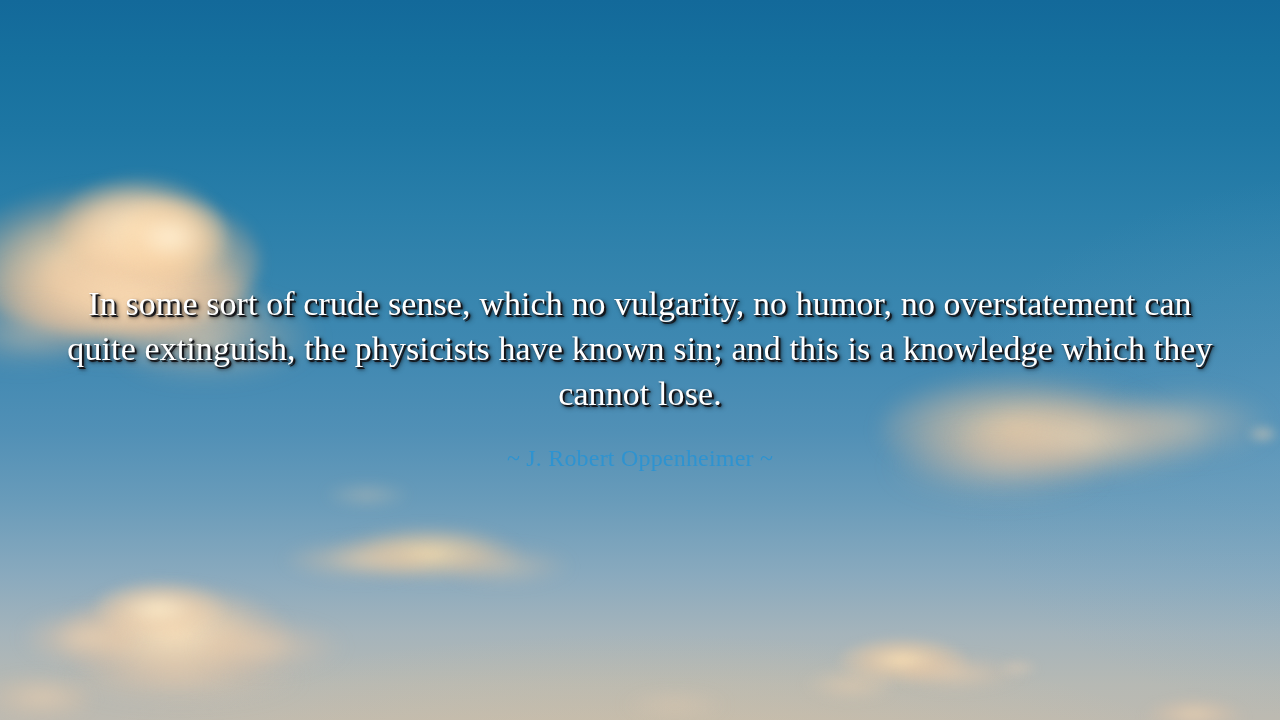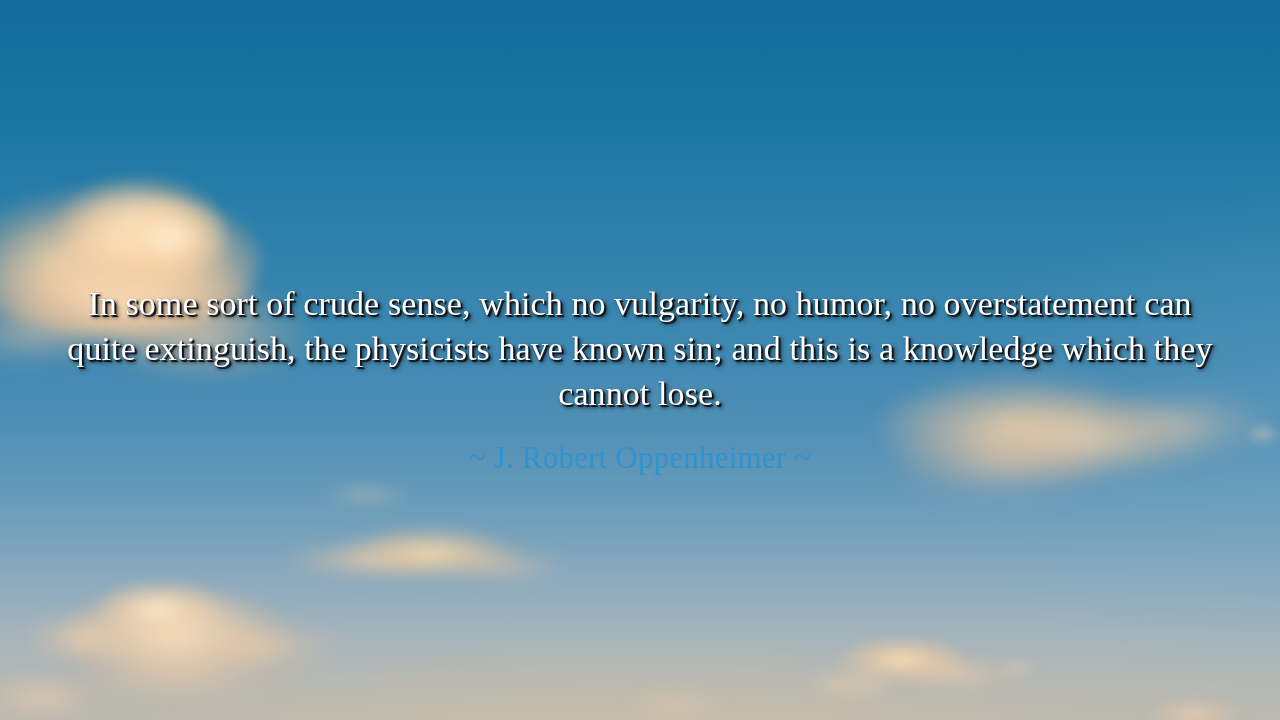--- a/index.html
+++ b/index.html
@@ -342,21 +342,21 @@
   }
 
   .attribution {
     position: absolute;
     left: 50%;
     top: 437px;
     transform: translateX(-50%);
     width: 1100px;
     text-align: center;
     color: #2e93d0;
-    font-size: 31px;
+    font-size: 24px;
     line-height: 42px;
     font-weight: 400;
     letter-spacing: 0.2px;
   }
 </style>
 </head>
 <body>
 
 <div id="stage">
 

